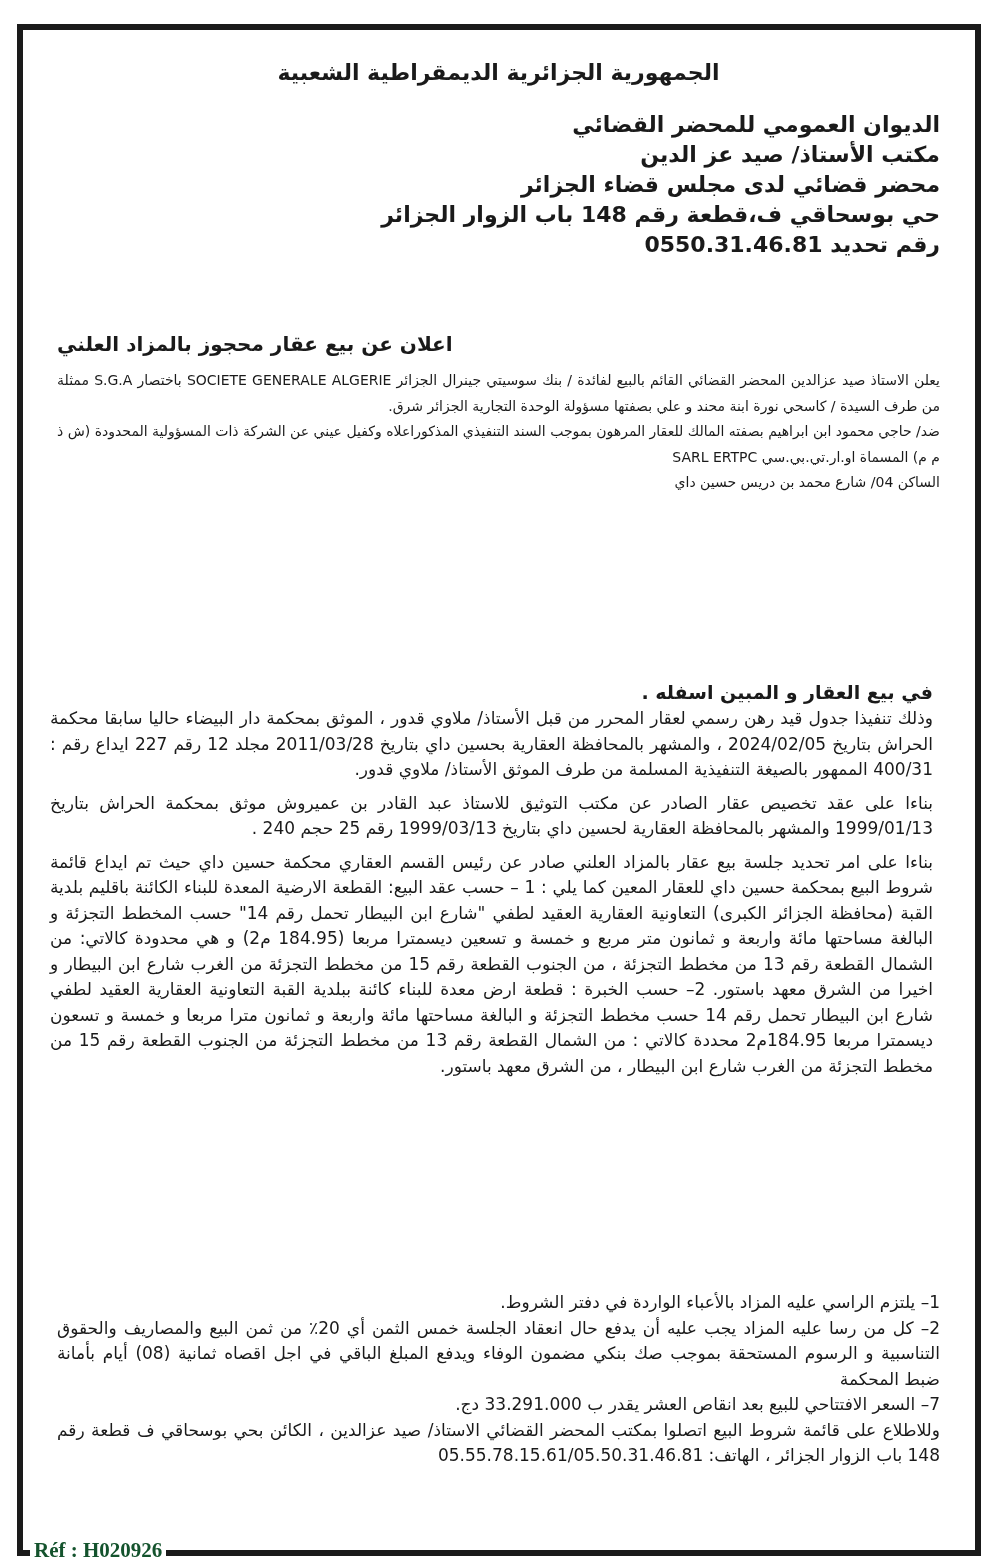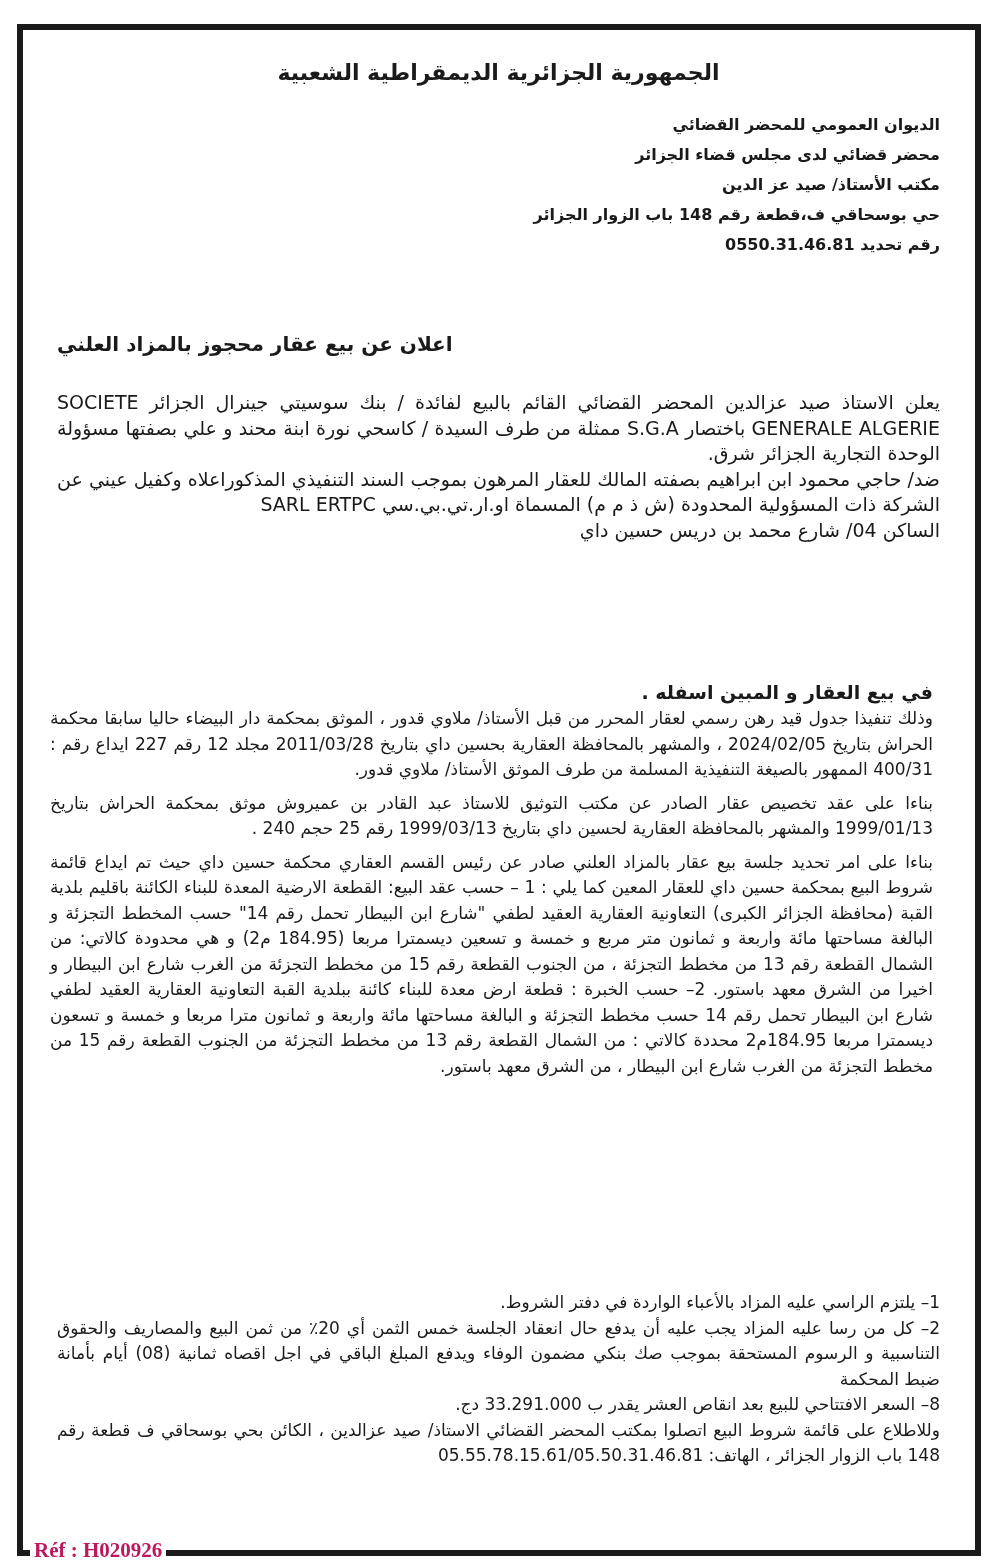--- a/index.html
+++ b/index.html
@@ -2,49 +2,49 @@
 <html><head>
   <meta charset="utf-8">
   <style>
     html, body { margin: 0; padding: 0; background: #ffffff; }
     body { width: 991px; height: 1566px; position: relative; overflow: hidden;
            font-family: "DejaVu Sans", sans-serif; color: #1a1a1a; }
     .frame { position: absolute; left: 17px; top: 24px; width: 952px; height: 1520px;
              border: 6px solid #1a1a1a; background: #fff; }
     .ref { position: absolute; left: 30px; top: 1538px; background: #fff; padding: 0 4px;
            font-family: "Liberation Serif", serif; font-weight: bold; font-size: 21px;
-           line-height: 24px; color: #be185d; }
+           line-height: 24px; color: #14532d; }
     .content { position: absolute; left: 57px; top: 0; width: 883px; direction: rtl; text-align: right; }
     .republic { position: absolute; top: 60px; left: 0; width: 100%; text-align: center;
                 font-weight: bold; font-size: 22px; }
-    .header { position: absolute; top: 110px; right: 0; font-weight: bold; font-size: 16px; line-height: 30px; }
+    .header { position: absolute; top: 110px; right: 0; font-weight: bold; font-size: 22px; line-height: 30px; }
     .header div { white-space: nowrap; }
     .title { position: absolute; top: 332px; left: 0; width: 100%; text-align: left;
              font-weight: bold; font-size: 20px; }
-    .body { position: absolute; top: 390px; right: 0; width: 883px; font-size: 19px; line-height: 25.5px; }
+    .body { position: absolute; top: 368px; right: 0; width: 883px; font-size: 14px; line-height: 25.5px; }
     .body p { margin: 0; text-align: justify; text-align-last: right; }
     .sec1 { position: absolute; top: 678px; right: 7px; width: 883px; font-size: 17px; line-height: 25.5px; }
     .sec1 p { margin: 0; text-align: justify; text-align-last: right; }
     .sub-heading { font-weight: bold; font-size: 19px; line-height: 28px; margin: 0; }
     .gap { height: 8px; }
     .sec2 { position: absolute; top: 1290px; right: 0; width: 883px; font-size: 17px; line-height: 25.5px; }
     .sec2 p { margin: 0; text-align: justify; text-align-last: right; }
   </style>
 </head>
 <body>
 
 <div class="frame"></div>
 
 <div class="content">
   <div class="republic">الجمهورية الجزائرية الديمقراطية الشعبية</div>
 
   <div class="header">
     <div>الديوان العمومي للمحضر القضائي</div>
+    <div>مكتب الأستاذ/ صيد عز الدين</div>
     <div>محضر قضائي لدى مجلس قضاء الجزائر</div>
-    <div>مكتب الأستاذ/ صيد عز الدين</div>
     <div>حي بوسحاقي ف،قطعة رقم 148 باب الزوار الجزائر</div>
     <div>رقم تحديد 0550.31.46.81</div>
   </div>
 
   <div class="title">اعلان عن بيع عقار محجوز بالمزاد العلني</div>
 
   <div class="body">
     <p>يعلن الاستاذ صيد عزالدين المحضر القضائي القائم بالبيع لفائدة / بنك سوسيتي جينرال الجزائر SOCIETE GENERALE ALGERIE باختصار S.G.A ممثلة من طرف السيدة / كاسحي نورة ابنة محند و علي بصفتها مسؤولة الوحدة التجارية الجزائر شرق.</p>
     <p>ضد/ حاجي محمود ابن ابراهيم بصفته المالك للعقار المرهون بموجب السند التنفيذي المذكوراعلاه وكفيل عيني عن الشركة ذات  المسؤولية المحدودة (ش ذ م م) المسماة او.ار.تي.بي.سي SARL ERTPC</p>
     <p>الساكن 04/  شارع محمد بن دريس حسين داي</p>
@@ -55,18 +55,18 @@
     <p>وذلك تنفيذا جدول قيد رهن رسمي لعقار المحرر من قبل الأستاذ/ ملاوي قدور ، الموثق بمحكمة دار البيضاء حاليا سابقا محكمة الحراش بتاريخ 2024/02/05 ، والمشهر بالمحافظة العقارية بحسين داي بتاريخ 2011/03/28 مجلد 12 رقم 227 ايداع رقم : 400/31 الممهور بالصيغة التنفيذية المسلمة من طرف الموثق الأستاذ/ ملاوي قدور.</p>
     <div class="gap"></div>
     <p> بناءا على عقد تخصيص عقار الصادر عن مكتب التوثيق للاستاذ عبد القادر بن عميروش موثق بمحكمة الحراش بتاريخ 1999/01/13 والمشهر بالمحافظة العقارية لحسين داي بتاريخ 1999/03/13 رقم 25 حجم 240 .</p>
     <div class="gap"></div>
     <p>بناءا على امر تحديد جلسة بيع عقار بالمزاد العلني صادر عن رئيس القسم العقاري محكمة حسين داي حيث تم ايداع قائمة شروط البيع بمحكمة حسين داي للعقار المعين كما يلي : 1 – حسب عقد البيع: القطعة الارضية المعدة للبناء الكائنة باقليم بلدية القبة (محافظة الجزائر الكبرى) التعاونية العقارية العقيد لطفي "شارع ابن البيطار تحمل رقم 14" حسب المخطط التجزئة و البالغة مساحتها مائة واربعة و ثمانون متر مربع و خمسة و تسعين ديسمترا مربعا (184.95 م2) و هي محدودة كالاتي: من الشمال القطعة رقم 13 من مخطط التجزئة ، من الجنوب القطعة رقم 15 من مخطط التجزئة من الغرب شارع ابن البيطار و اخيرا من الشرق معهد باستور. 2– حسب الخبرة : قطعة ارض معدة للبناء كائنة ببلدية القبة التعاونية العقارية العقيد لطفي شارع ابن البيطار تحمل رقم 14 حسب مخطط التجزئة و البالغة مساحتها مائة واربعة و ثمانون مترا مربعا و خمسة و تسعون ديسمترا مربعا 184.95م2 محددة كالاتي : من الشمال القطعة رقم 13 من مخطط التجزئة من الجنوب القطعة رقم 15 من مخطط التجزئة من الغرب شارع ابن البيطار ، من الشرق معهد باستور.</p>
   </div>
 
   <div class="sec2">
     <p>1– يلتزم الراسي عليه المزاد بالأعباء الواردة في دفتر الشروط.</p>
     <p> 2–  كل من رسا عليه المزاد يجب عليه أن يدفع حال انعقاد الجلسة خمس الثمن أي 20٪ من ثمن البيع والمصاريف والحقوق التناسبية و الرسوم المستحقة بموجب صك بنكي مضمون الوفاء ويدفع المبلغ الباقي في اجل اقصاه ثمانية (08) أيام بأمانة ضبط المحكمة</p>
-    <p>8– السعر الافتتاحي للبيع بعد انقاص العشر يقدر ب 33.291.000 دج.</p>
+    <p>7– السعر الافتتاحي للبيع بعد انقاص العشر يقدر ب 33.291.000 دج.</p>
     <p> وللاطلاع على قائمة شروط البيع اتصلوا بمكتب المحضر القضائي الاستاذ/ صيد عزالدين ، الكائن بحي بوسحاقي ف قطعة رقم 148 باب الزوار الجزائر ، الهاتف: 05.55.78.15.61/05.50.31.46.81</p>
   </div>
 </div>
 
 <div class="ref">Réf : H020926</div>
 
 </body></html>

